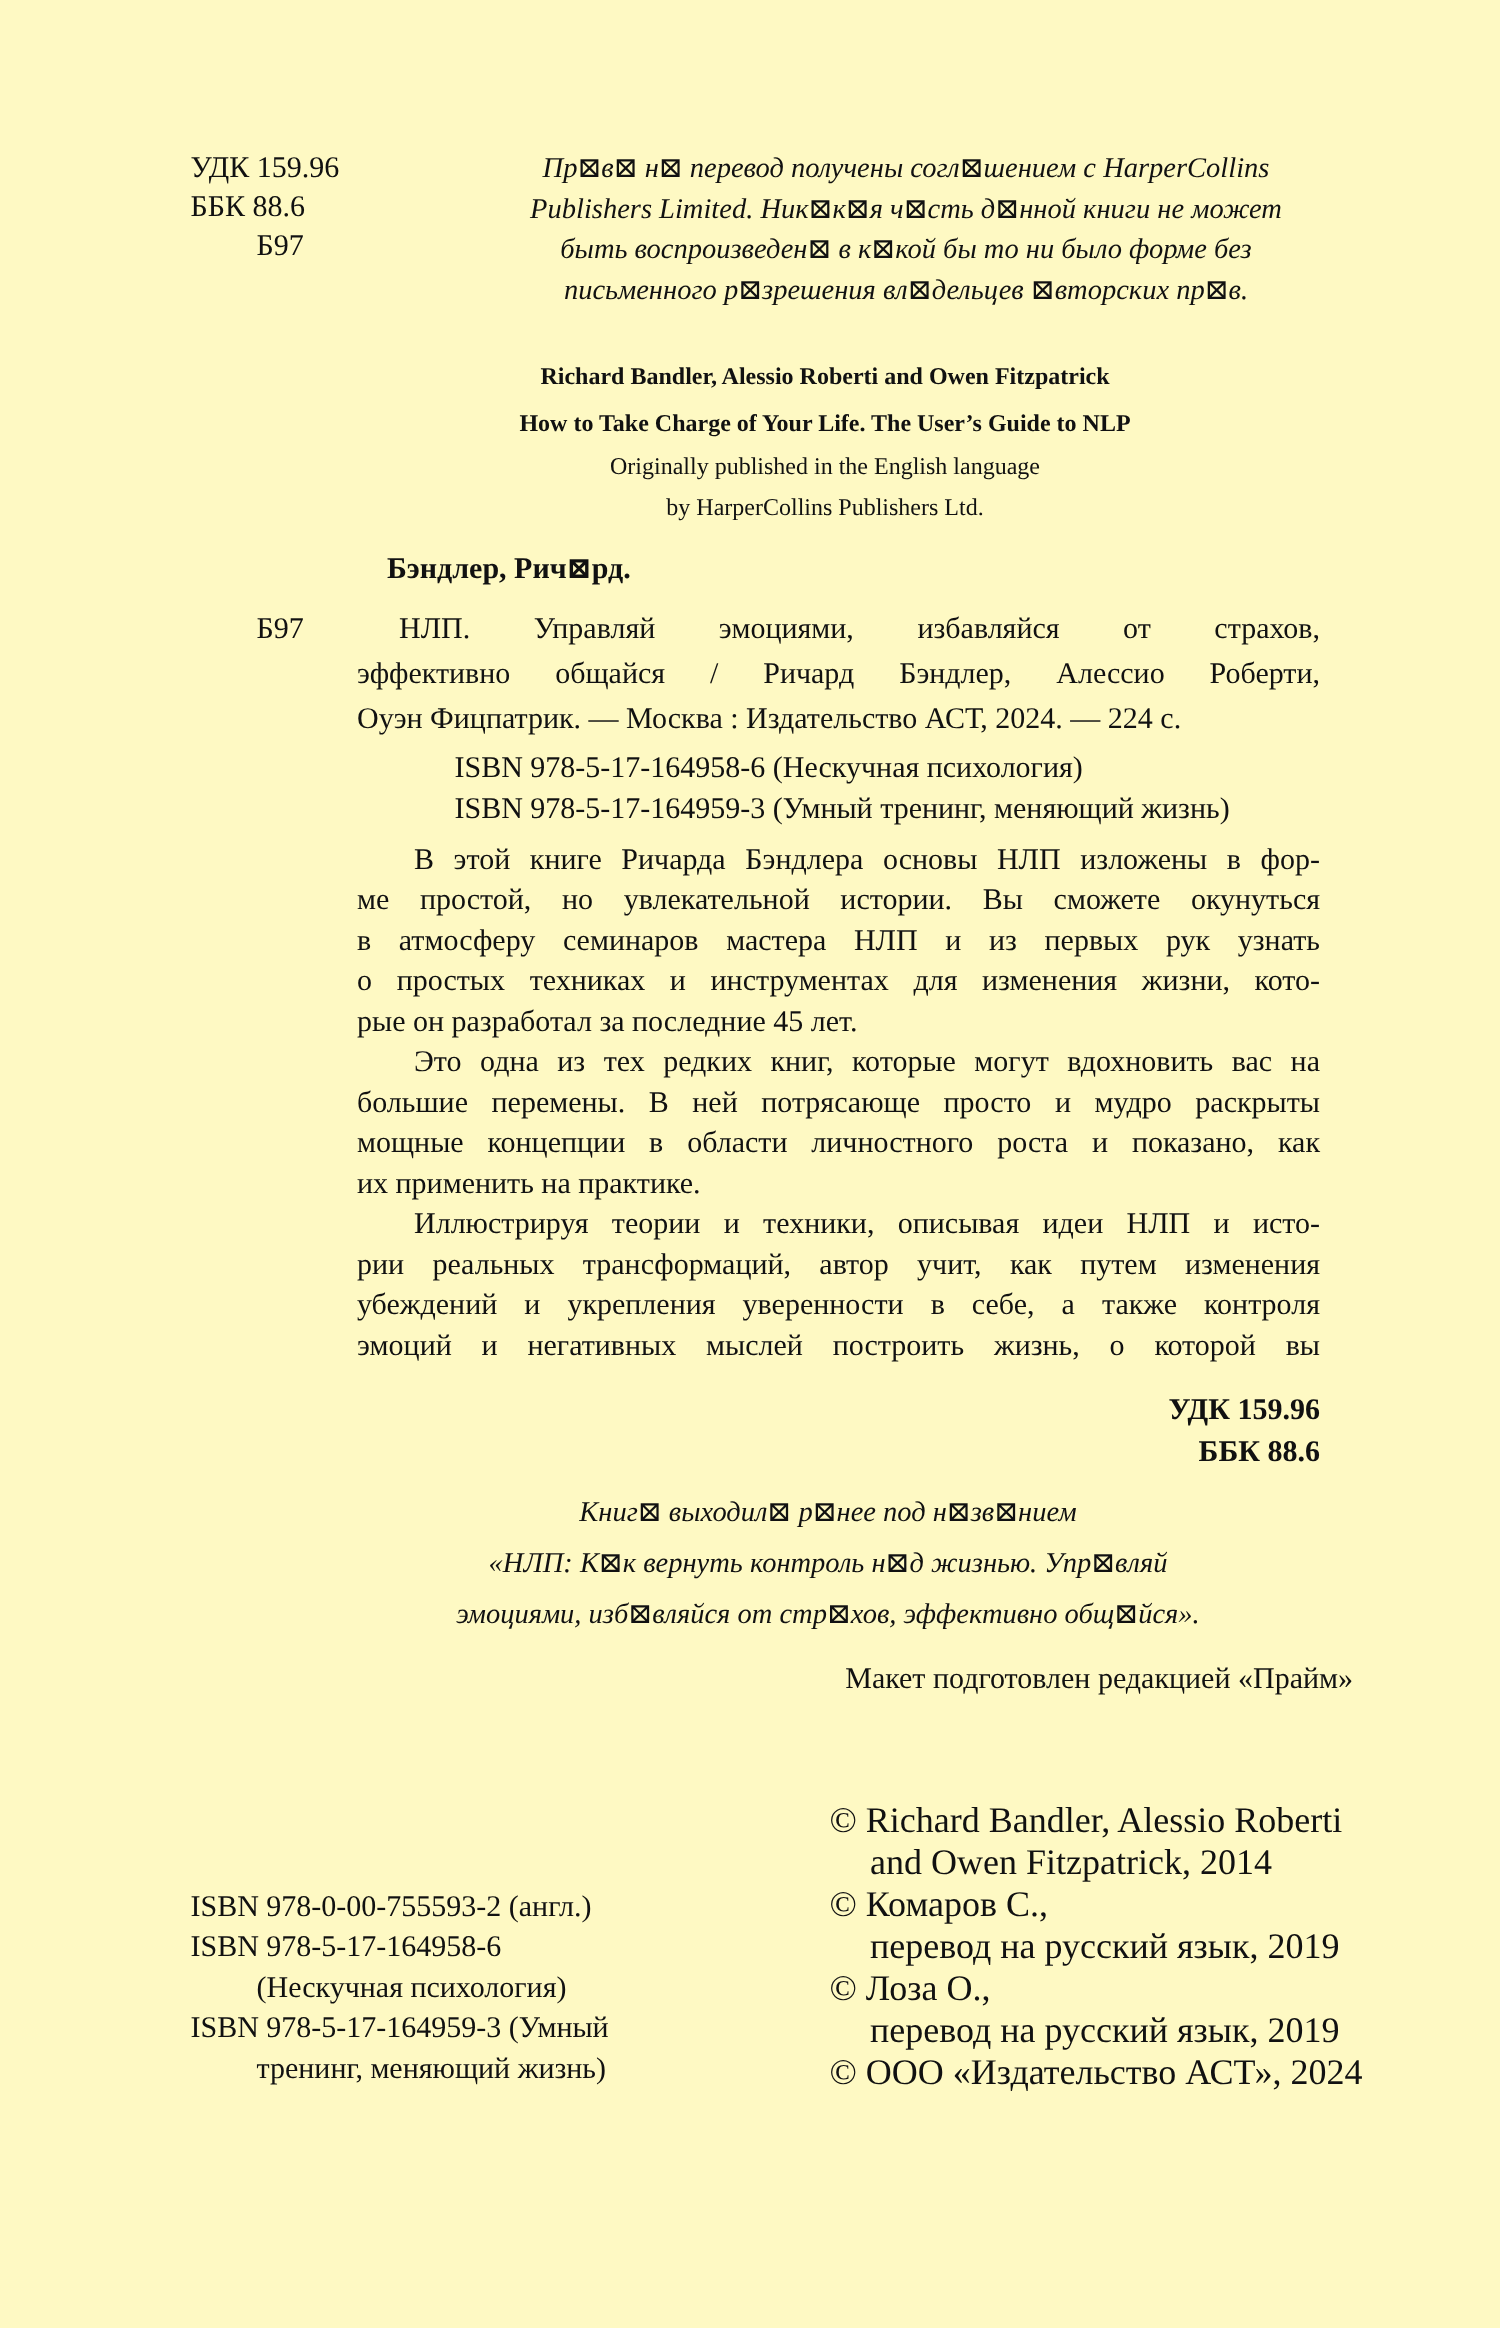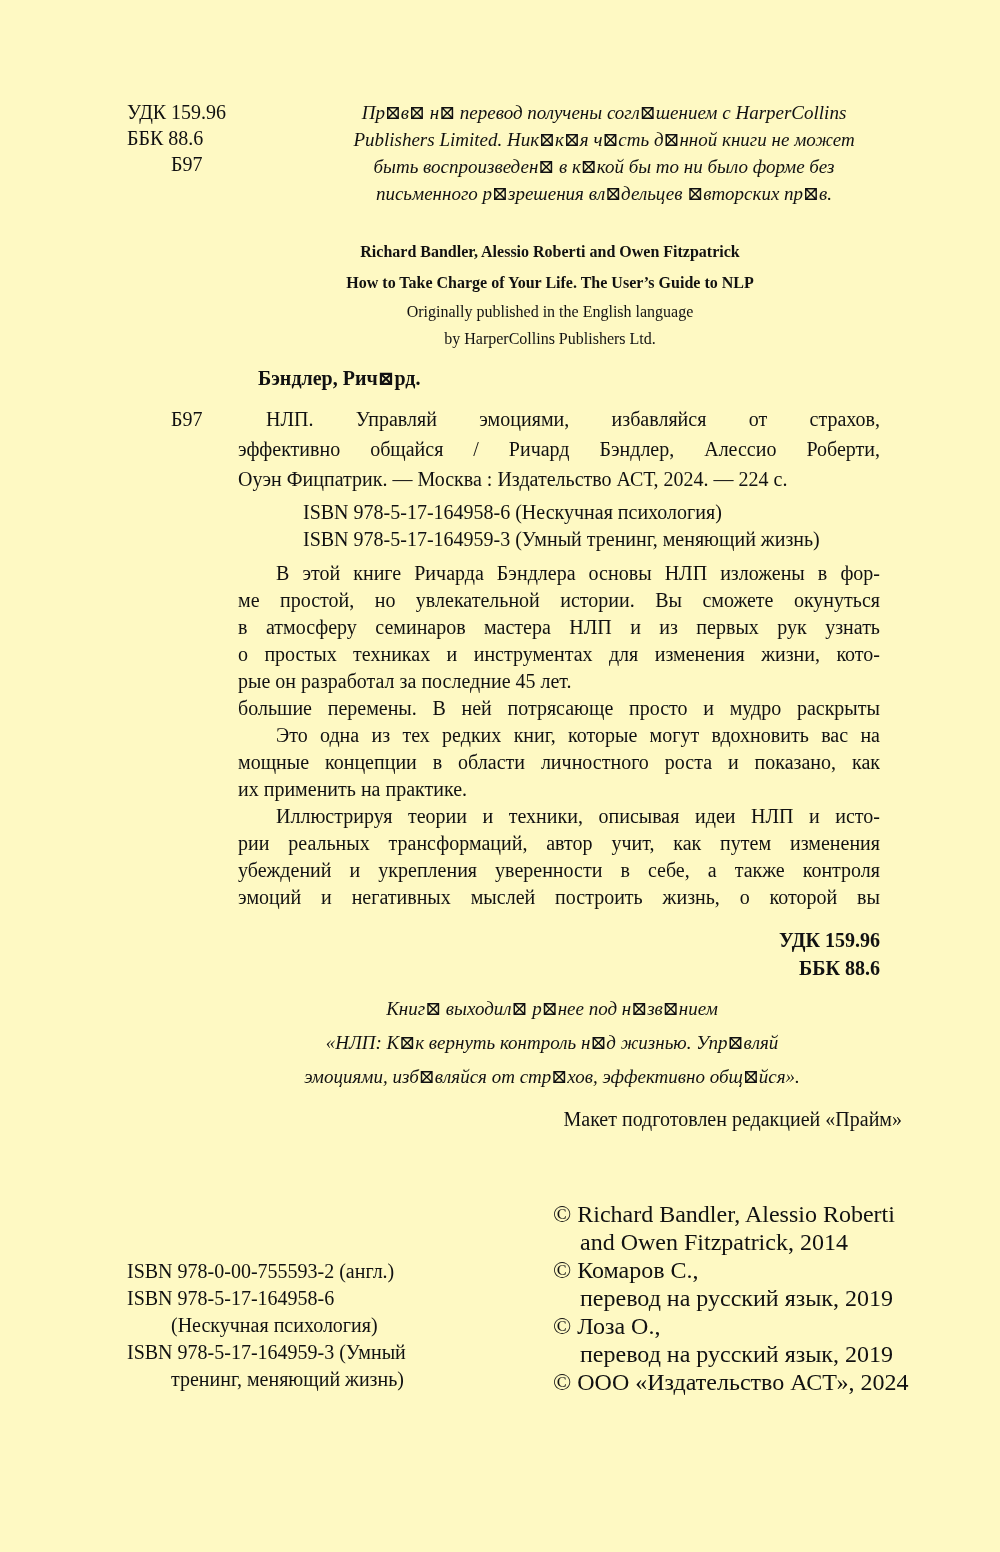--- a/index.html
+++ b/index.html
@@ -110,22 +110,22 @@
 
   <div class="abs annotation">
     <div>
       <div class="jline ind38">В этой книге Ричарда Бэндлера основы НЛП изложены в фор-</div>
       <div class="jline">ме простой, но увлекательной истории. Вы сможете окунуться</div>
       <div class="jline">в атмосферу семинаров мастера НЛП и из первых рук узнать</div>
       <div class="jline">о простых техниках и инструментах для изменения жизни, кото-</div>
       <div class="jline last">рые он разработал за последние 45 лет.</div>
     </div>
     <div>
+      <div class="jline ind38">Это одна из тех редких книг, которые могут вдохновить вас на</div>
       <div class="jline">большие перемены. В ней потрясающе просто и мудро раскрыты</div>
-      <div class="jline ind38">Это одна из тех редких книг, которые могут вдохновить вас на</div>
       <div class="jline">мощные концепции в области личностного роста и показано, как</div>
       <div class="jline last">их применить на практике.</div>
     </div>
     <div>
       <div class="jline ind38">Иллюстрируя теории и техники, описывая идеи НЛП и исто-</div>
       <div class="jline">рии реальных трансформаций, автор учит, как путем изменения</div>
       <div class="jline">убеждений и укрепления уверенности в себе, а также контроля</div>
       <div class="jline">эмоций и негативных мыслей построить жизнь, о которой вы</div>
     </div>
   </div>

